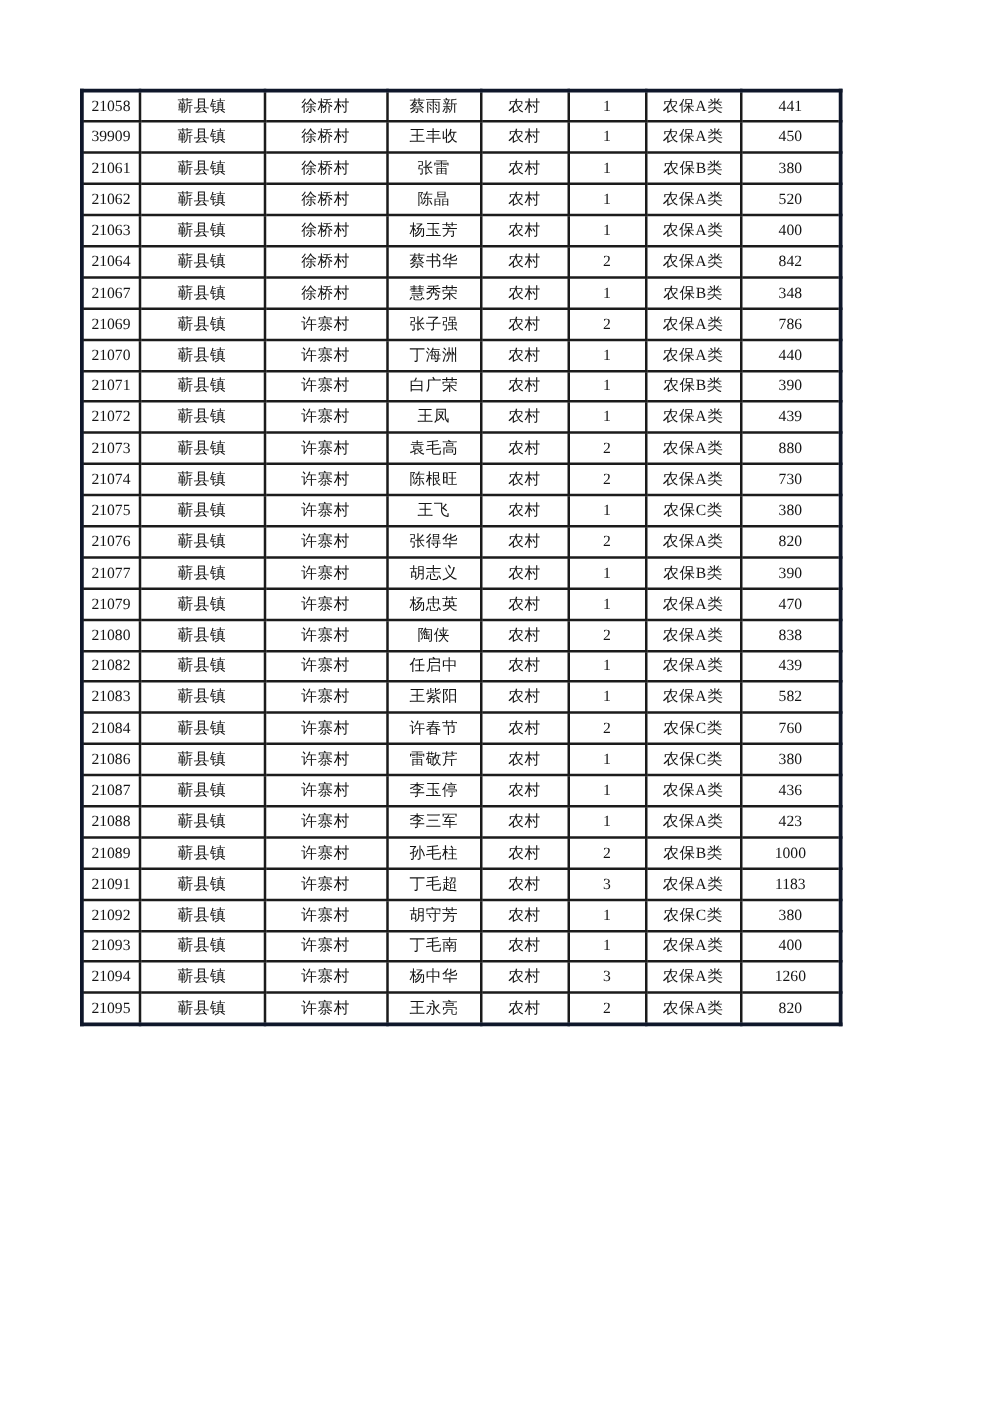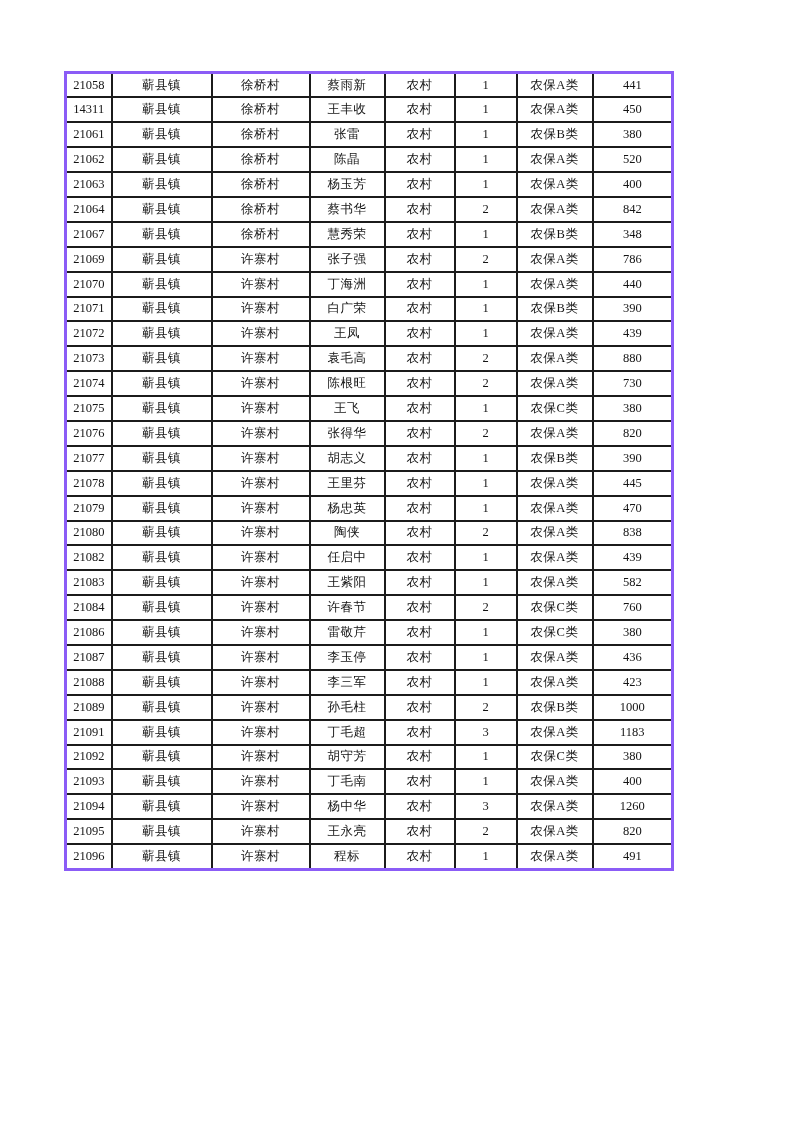--- a/index.html
+++ b/index.html
@@ -16,21 +16,21 @@
   }
   .sheet {
     position: absolute;
     top: 71px;
     left: 64px;
   }
   table.roster {
     border-collapse: collapse;
     table-layout: fixed;
     width: 607px;
-    border: 3px solid #8b5cf6;
+    border: 3px solid #0f172a;
   }
   table.roster td {
     border: 2px solid #1b1b1b;
     box-sizing: border-box;
     height: 24.9px;
     padding: 0 2px;
     text-align: center;
     vertical-align: middle;
     font-size: 12.5px;
     color: #141414;
@@ -62,21 +62,21 @@
           <td class="num">21058</td>
           <td>蕲县镇</td>
           <td>徐桥村</td>
           <td>蔡雨新</td>
           <td>农村</td>
           <td class="num">1</td>
           <td>农保A类</td>
           <td class="num">441</td>
         </tr>
         <tr>
-          <td class="num">14311</td>
+          <td class="num">39909</td>
           <td>蕲县镇</td>
           <td>徐桥村</td>
           <td>王丰收</td>
           <td>农村</td>
           <td class="num">1</td>
           <td>农保A类</td>
           <td class="num">450</td>
         </tr>
         <tr>
           <td class="num">21061</td>
@@ -212,30 +212,20 @@
           <td class="num">21077</td>
           <td>蕲县镇</td>
           <td>许寨村</td>
           <td>胡志义</td>
           <td>农村</td>
           <td class="num">1</td>
           <td>农保B类</td>
           <td class="num">390</td>
         </tr>
         <tr>
-          <td class="num">21078</td>
-          <td>蕲县镇</td>
-          <td>许寨村</td>
-          <td>王里芬</td>
-          <td>农村</td>
-          <td class="num">1</td>
-          <td>农保A类</td>
-          <td class="num">445</td>
-        </tr>
-        <tr>
           <td class="num">21079</td>
           <td>蕲县镇</td>
           <td>许寨村</td>
           <td>杨忠英</td>
           <td>农村</td>
           <td class="num">1</td>
           <td>农保A类</td>
           <td class="num">470</td>
         </tr>
         <tr>
@@ -360,26 +350,16 @@
         </tr>
         <tr>
           <td class="num">21095</td>
           <td>蕲县镇</td>
           <td>许寨村</td>
           <td>王永亮</td>
           <td>农村</td>
           <td class="num">2</td>
           <td>农保A类</td>
           <td class="num">820</td>
-        </tr>
-        <tr>
-          <td class="num">21096</td>
-          <td>蕲县镇</td>
-          <td>许寨村</td>
-          <td>程标</td>
-          <td>农村</td>
-          <td class="num">1</td>
-          <td>农保A类</td>
-          <td class="num">491</td>
         </tr>
       </tbody>
   </table>
 </div>
 
 </body></html>

